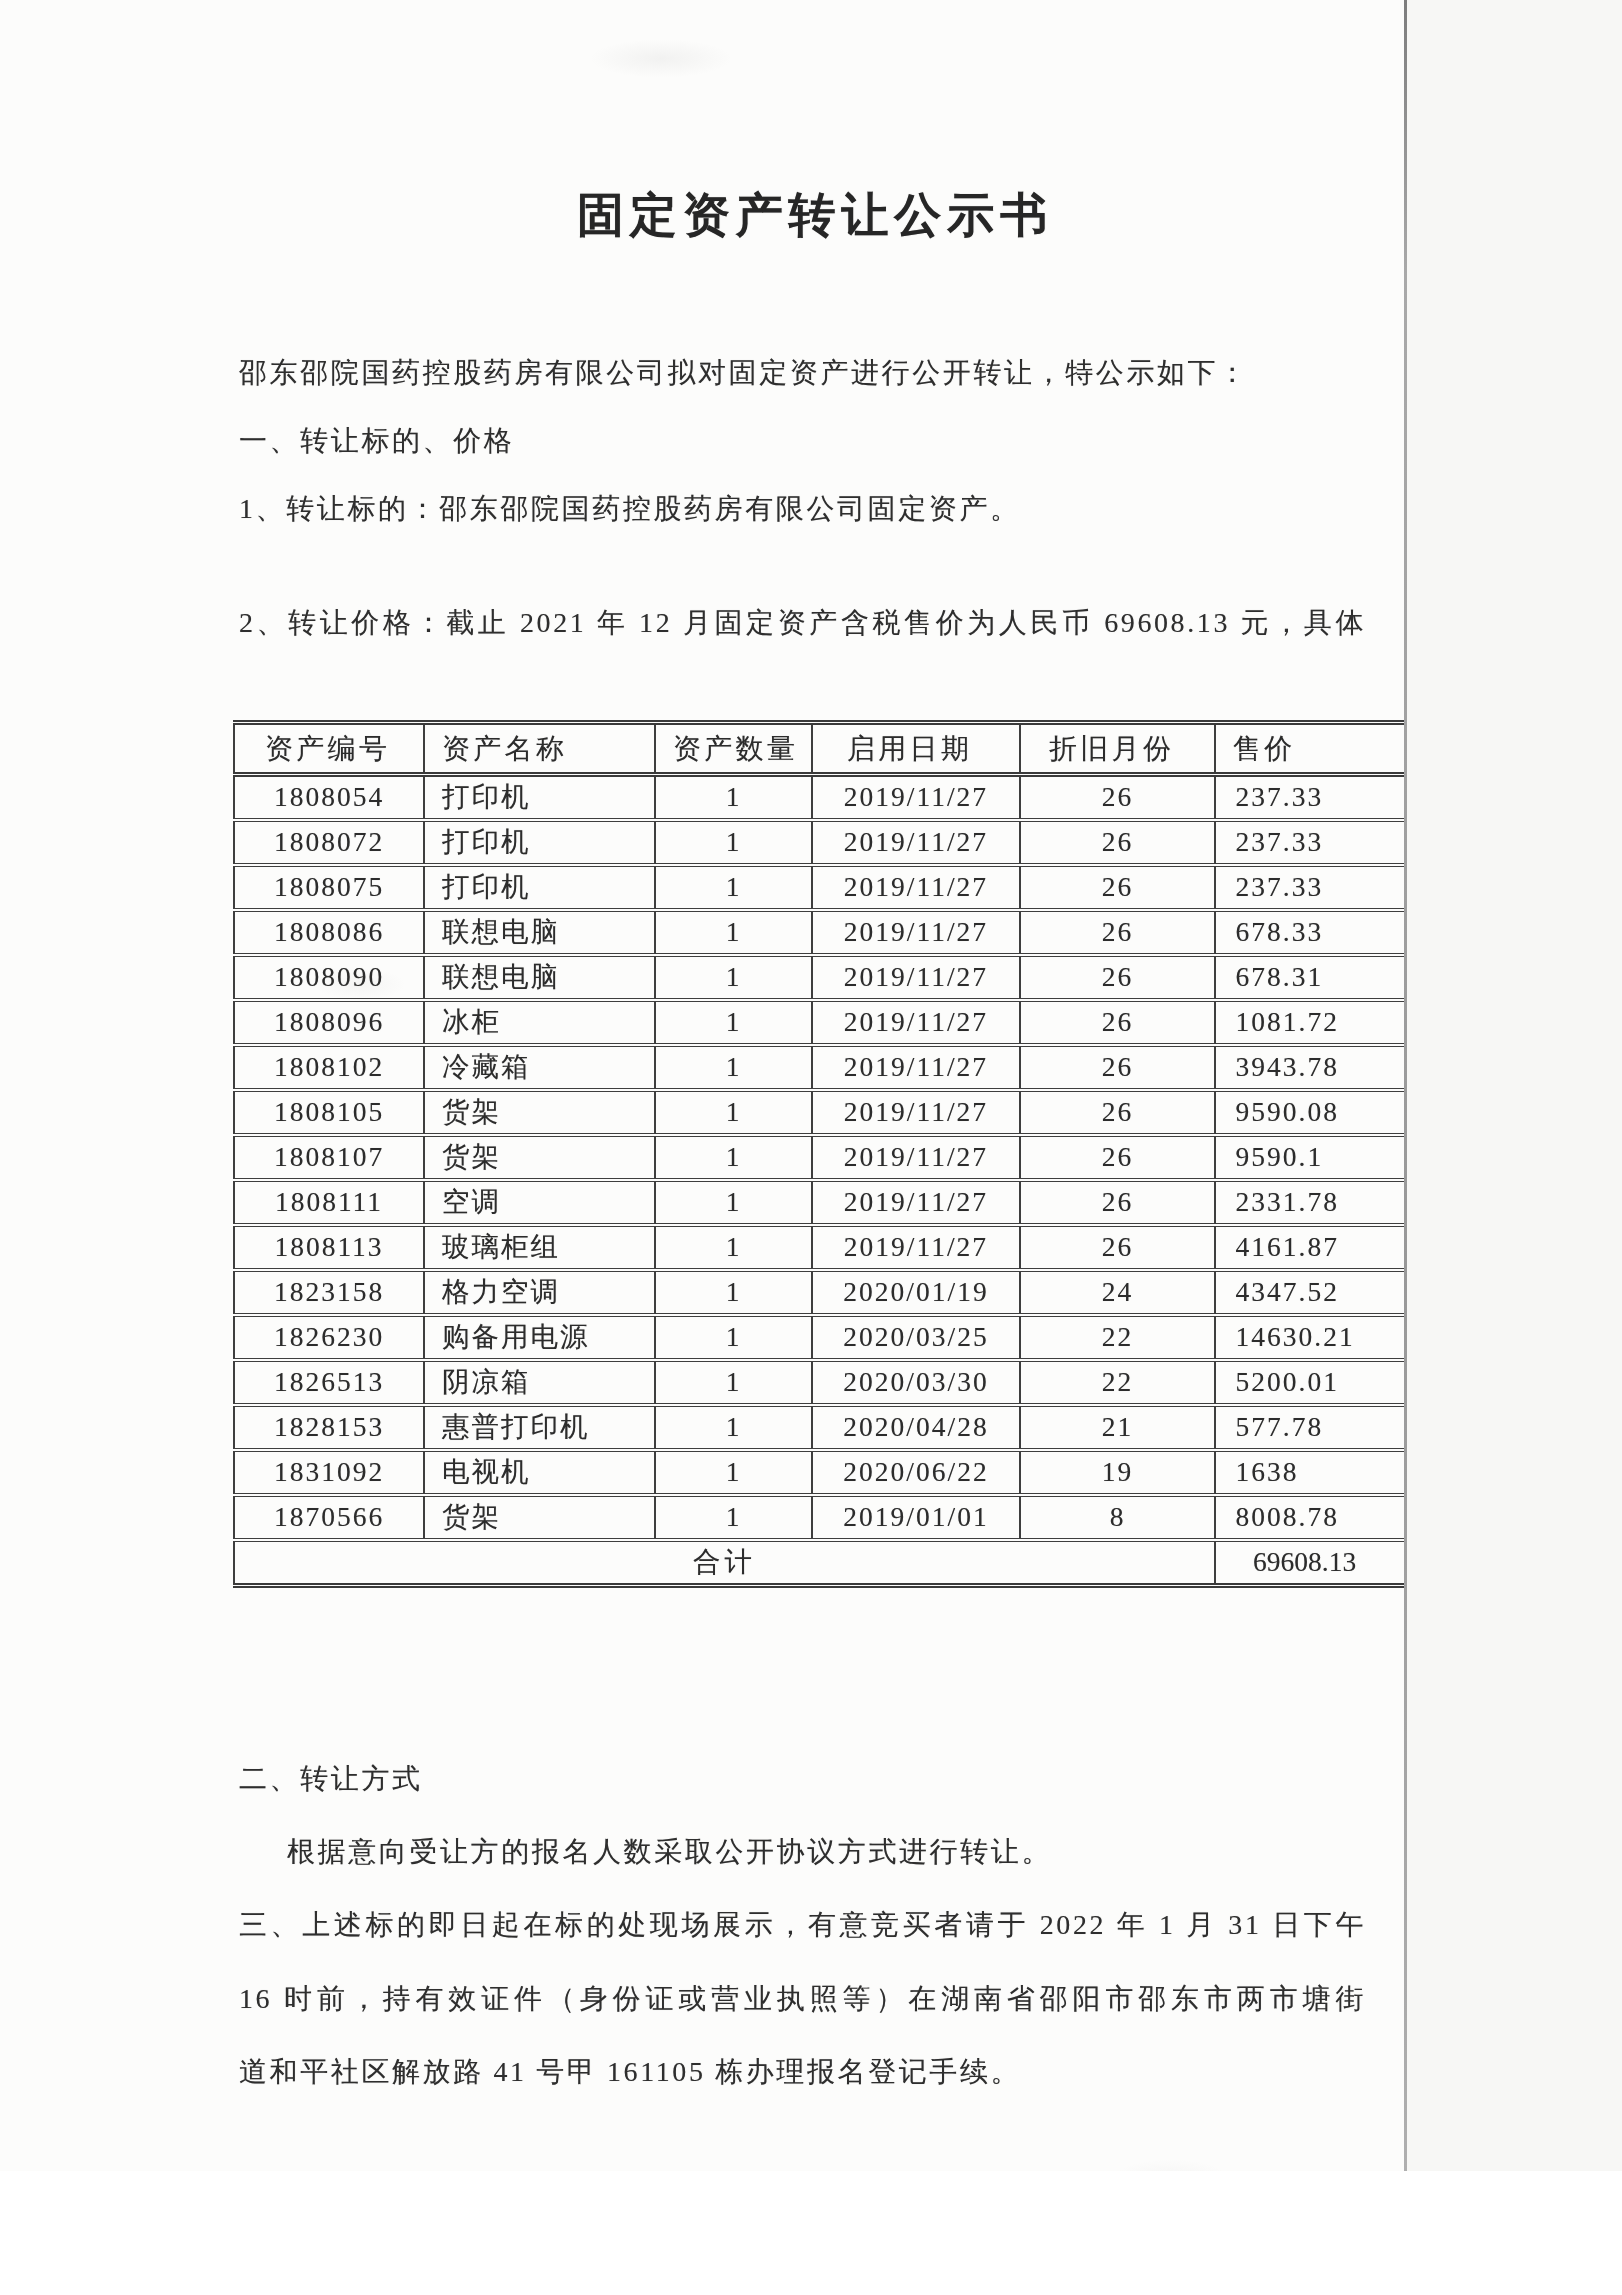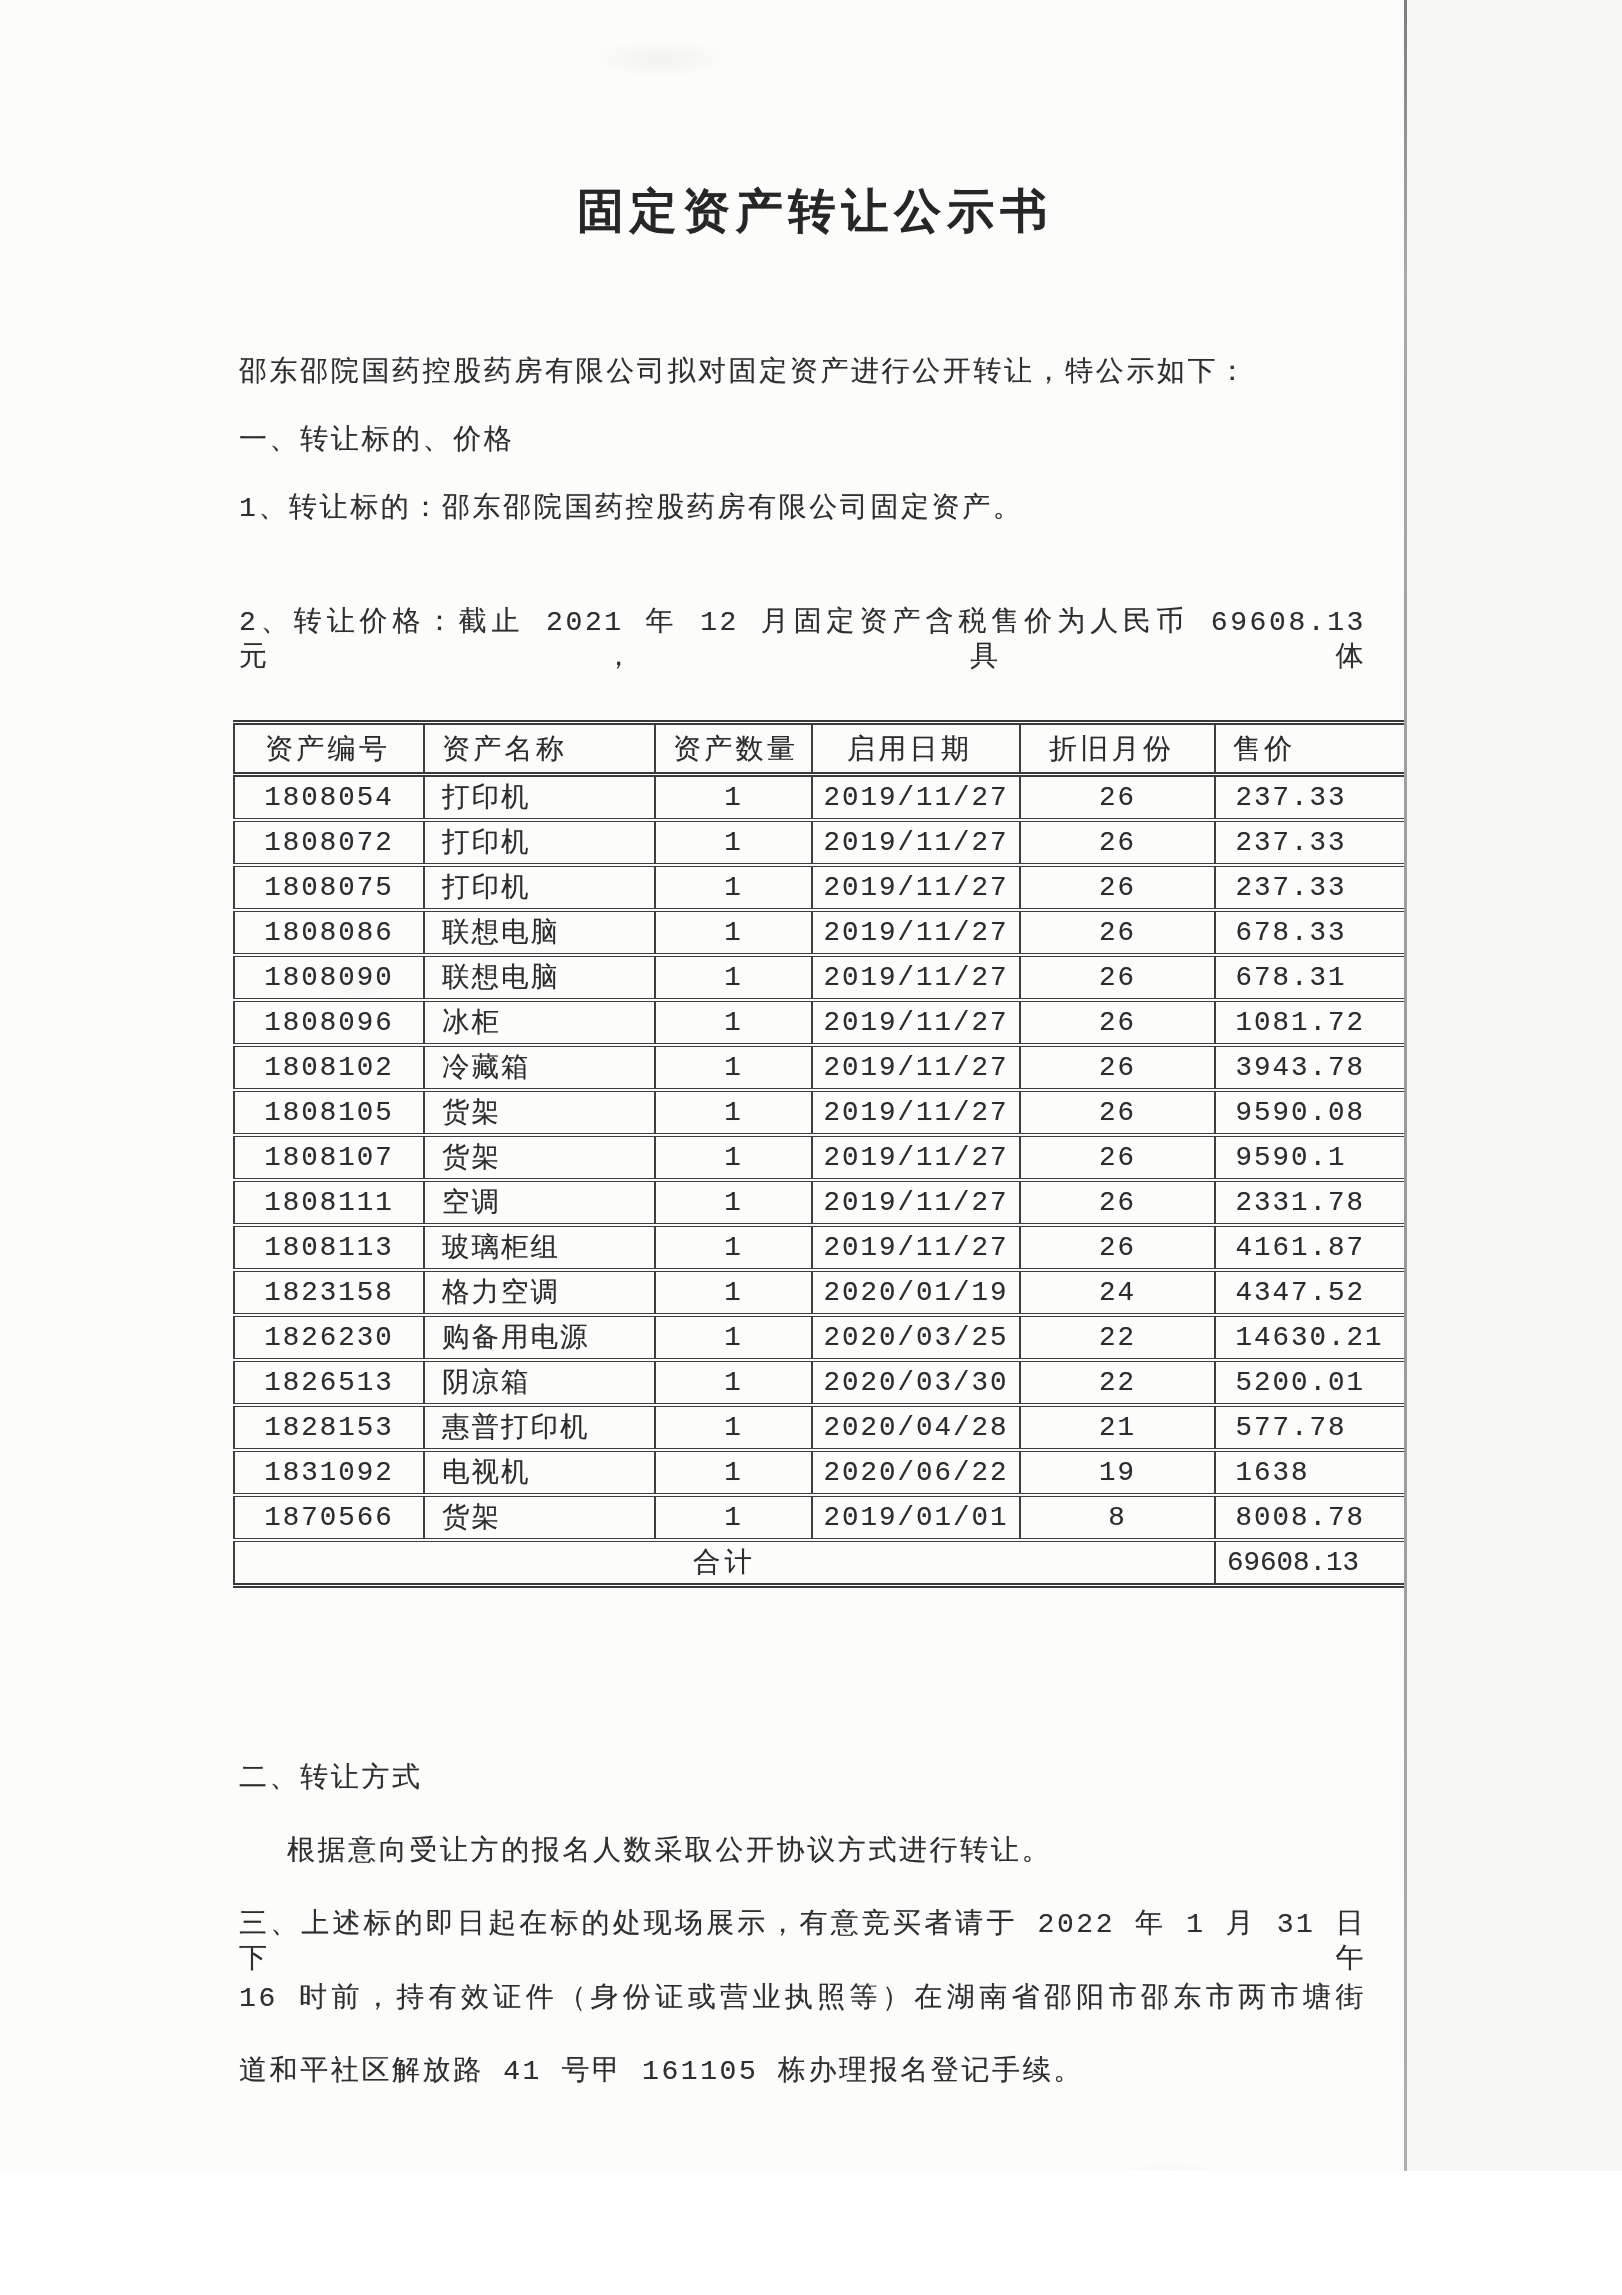--- a/index.html
+++ b/index.html
@@ -3,21 +3,21 @@
 <meta charset="utf-8">
 <style>
   * { margin:0; padding:0; box-sizing:border-box; }
   html,body { width:1622px; height:2295px; }
   body {
     font-family: "Liberation Serif", "DejaVu Serif", serif;
     background:#ffffff;
   }
   .page {
     position:relative; width:1622px; height:2171px;
-    background:#fcfcfb; overflow:hidden;font-family:Liberation Mono, monospace;
+    background:#fcfcfb; overflow:hidden;
   }
   
   .smudge { position:absolute; border-radius:50%; pointer-events:none; }
   .smudge1 { left:589px; top:39px; width:144px; height:39px;
     background:radial-gradient(ellipse at center, rgba(120,120,120,.08), rgba(120,120,120,0) 70%); }
   .smudge2 { left:314px; top:968px; width:92px; height:33px;
     background:radial-gradient(ellipse at center, rgba(120,120,120,.06), rgba(120,120,120,0) 70%); }
   .smudge3 { left:1112px; top:2159px; width:118px; height:39px;
     background:radial-gradient(ellipse at center, rgba(120,120,120,.05), rgba(120,120,120,0) 70%); }
 
@@ -76,21 +76,21 @@
   .asset-table thead th:nth-child(6){ padding-left:17px; }
   .asset-table tbody td { height:45px; letter-spacing:2px; }
   .asset-table tbody td:nth-child(1),
   .asset-table tbody td:nth-child(3),
   .asset-table tbody td:nth-child(4),
   .asset-table tbody td:nth-child(5) { text-align:center; }
   .asset-table tbody td:nth-child(2) { text-align:left; padding-left:17px; }
   .asset-table tbody td:nth-child(6) { text-align:left; padding-left:19.6px; }
   .asset-table tfoot td { height:46px; }
   .asset-table tfoot .total-label { text-align:center; letter-spacing:3.9px; }
-  .asset-table tfoot .total-value { text-align:left; padding-left:11px; }
+  .asset-table tfoot .total-value { text-align:left; padding-left:37px; }
 </style>
 </head>
 <body>
 
 <div class="page">
 
   <div class="smudge smudge1"></div>
   <div class="smudge smudge2"></div>
   <div class="smudge smudge3"></div>
 

